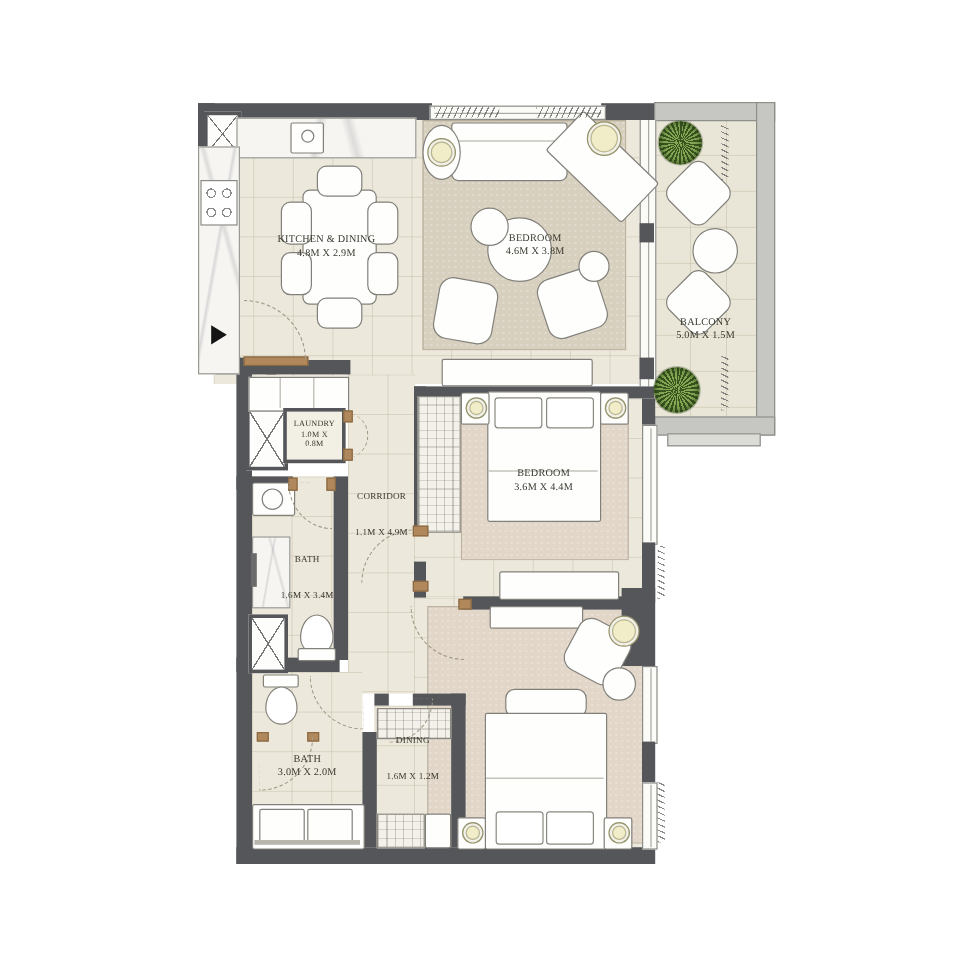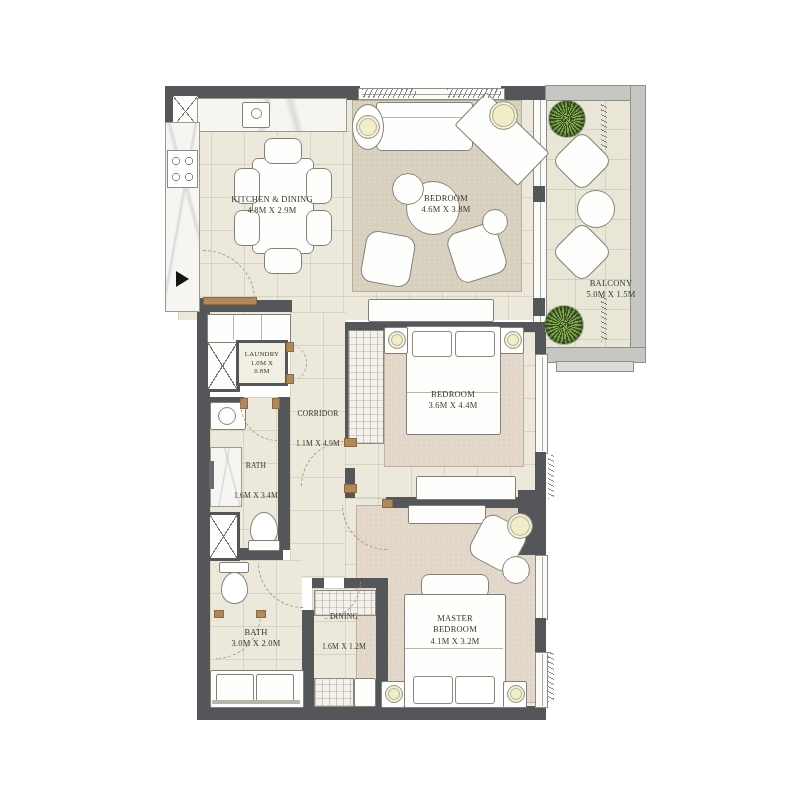--- a/index.html
+++ b/index.html
@@ -229,21 +229,21 @@
   <div class="ticksv" style="left:548px;top:652px;width:6px;height:50px;"></div>
 
   <div class="label" style="left:212px;top:192px;width:120px;height:26px;">
     <div class="nm">KITCHEN &amp; DINING</div>
     <div class="dm">4.8M X 2.9M</div>
   </div>
   <div class="label" style="left:399px;top:191px;width:94px;height:26px;">
     <div class="nm">BEDROOM</div>
     <div class="dm">4.6M X 3.8M</div>
   </div>
-  <div class="label" style="left:548px;top:276px;width:80px;height:26px;padding-left:23px;">
+  <div class="label" style="left:548px;top:261px;width:80px;height:26px;">
     <div class="nm">BALCONY</div>
     <div class="dm">5.0M X 1.5M</div>
   </div>
   <div class="label small" style="left:236px;top:341px;width:52px;height:44px;">
     <div class="nm">LAUNDRY</div>
     <div class="dm" style="width:34px;">1.0M X 0.8M</div>
   </div>
   <div class="label mid" style="left:288px;top:416px;width:60px;height:26px;">
     <div class="nm">CORRIDOR</div>
     <div class="dm">1.1M X 4.9M</div>
@@ -257,18 +257,14 @@
     <div class="dm">1.6M X 3.4M</div>
   </div>
   <div class="label" style="left:214px;top:625px;width:84px;height:26px;">
     <div class="nm">BATH</div>
     <div class="dm">3.0M X 2.0M</div>
   </div>
   <div class="label mid" style="left:308px;top:619px;width:72px;height:26px;">
     <div class="nm">DINING</div>
     <div class="dm">1.6M X 1.2M</div>
   </div>
-  <div class="label" style="left:409px;top:608px;width:92px;height:44px;">
-    <div class="nm" style="width:64px;">MASTER BEDROOM</div>
-    <div class="dm">4.1M X 3.2M</div>
-  </div>
 
 </div>
 
 </body></html>

